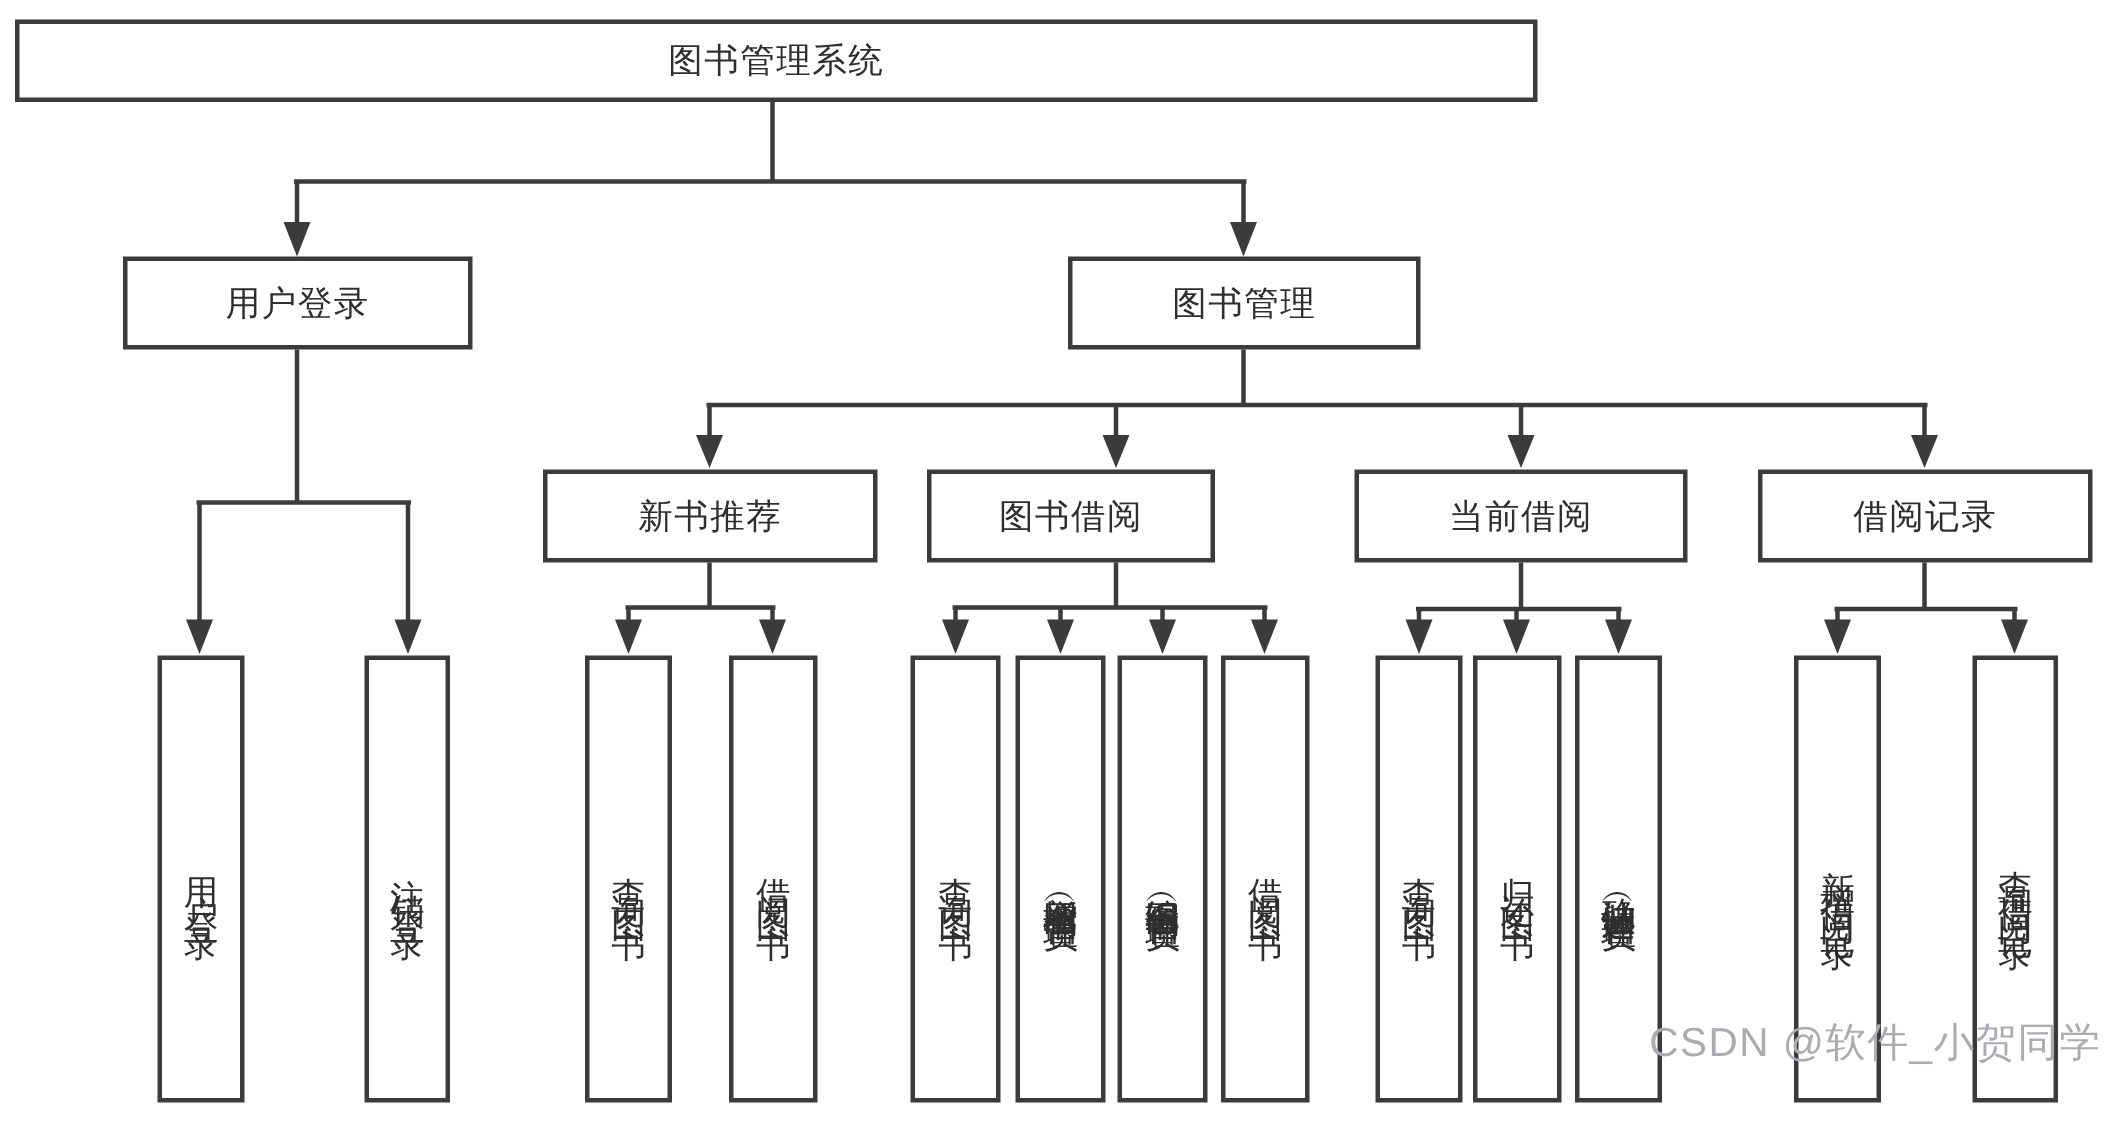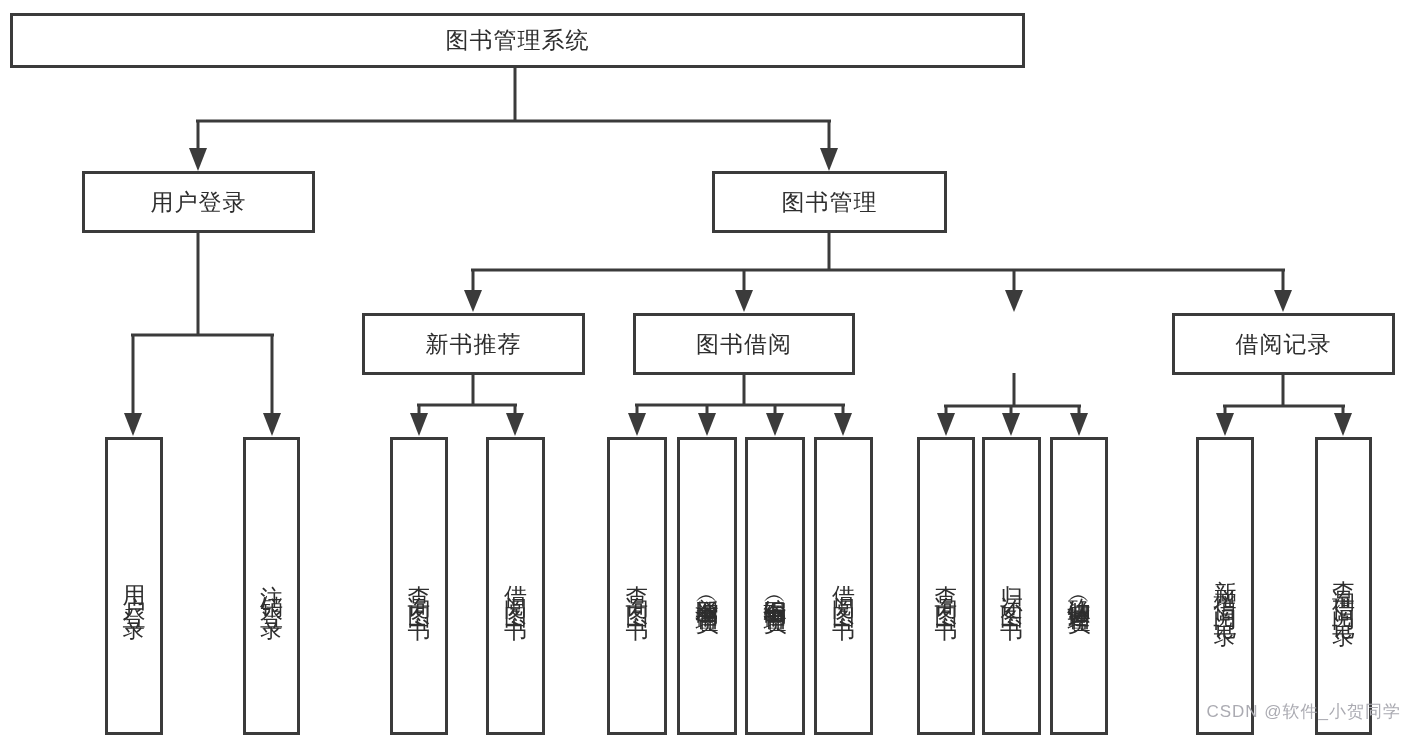--- a/index.html
+++ b/index.html
@@ -53,23 +53,23 @@
     padding-top:6px;
   }
   .vbox.mid{
     letter-spacing:9px;
   }
   .vbox.tight{
     letter-spacing:2px;
   }
   .watermark{
     position:absolute;
-    top:700px;
+    top:677px;
     right:4px;
-    font-size:17px;
+    font-size:27px;
     color:var(--watermark);
     letter-spacing:1px;
     white-space:nowrap;
     z-index:5;
   }
 </style>
 </head>
 <body>
 
 <div class="canvas">
@@ -135,21 +135,22 @@
     <line x1="1343" y1="405" x2="1343" y2="414"></line>
     <polygon points="1334,413 1352,413 1343,436"></polygon>
   </svg>
 
   <div class="box" style="left:10px;top:13px;width:1015px;height:55px;">图书管理系统</div>
 
   <div class="box" style="left:82px;top:171px;width:233px;height:62px;">用户登录</div>
   <div class="box" style="left:362px;top:313px;width:223px;height:62px;">新书推荐</div>
 
   <div class="box" style="left:712px;top:171px;width:235px;height:62px;">图书管理</div>
-  <div class="box" style="left:633px;top:313px;width:222px;height:62px;">图书借阅</div>
+  <div class="box" style="left:618px;top:313px;width:192px;height:62px;">图书借阅</div>
+  <div class="box" style="left:903px;top:313px;width:222px;height:62px;">当前借阅</div>
   <div class="box" style="left:1172px;top:313px;width:223px;height:62px;">借阅记录</div>
 
   <div class="box vbox" style="left:105px;top:437px;width:58px;height:298px;">用户登录</div>
   <div class="box vbox" style="left:243px;top:437px;width:57px;height:298px;">注销登录</div>
 
   <div class="box vbox" style="left:390px;top:437px;width:58px;height:298px;">查询图书</div>
   <div class="box vbox" style="left:486px;top:437px;width:59px;height:298px;">借阅图书</div>
 
   <div class="box vbox" style="left:607px;top:437px;width:60px;height:298px;">查询图书</div>
   <div class="box vbox tight" style="left:677px;top:437px;width:60px;height:298px;">新增图书（管理员）</div>

